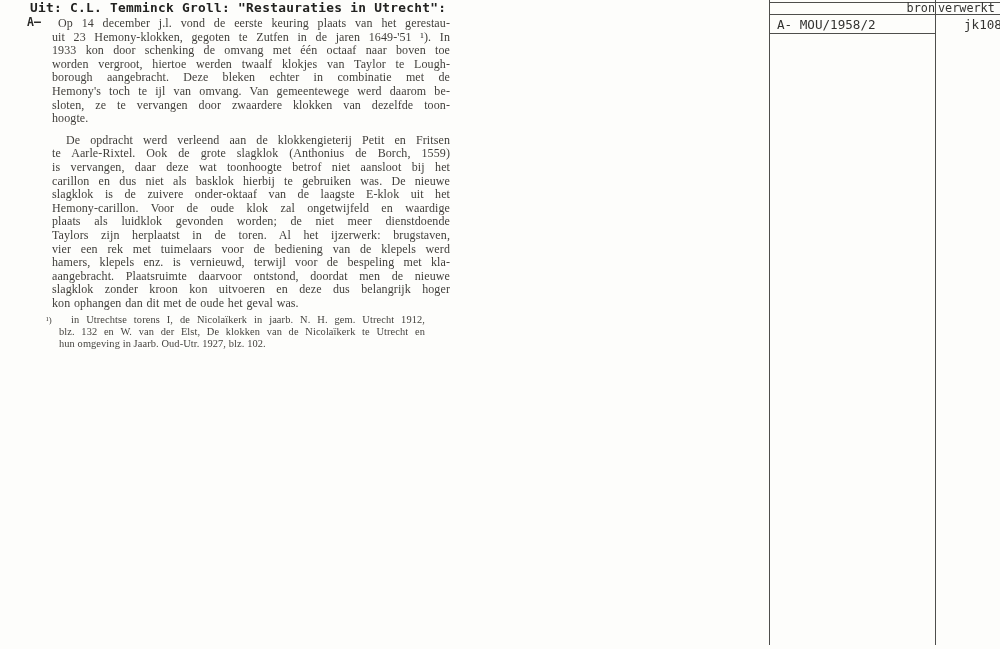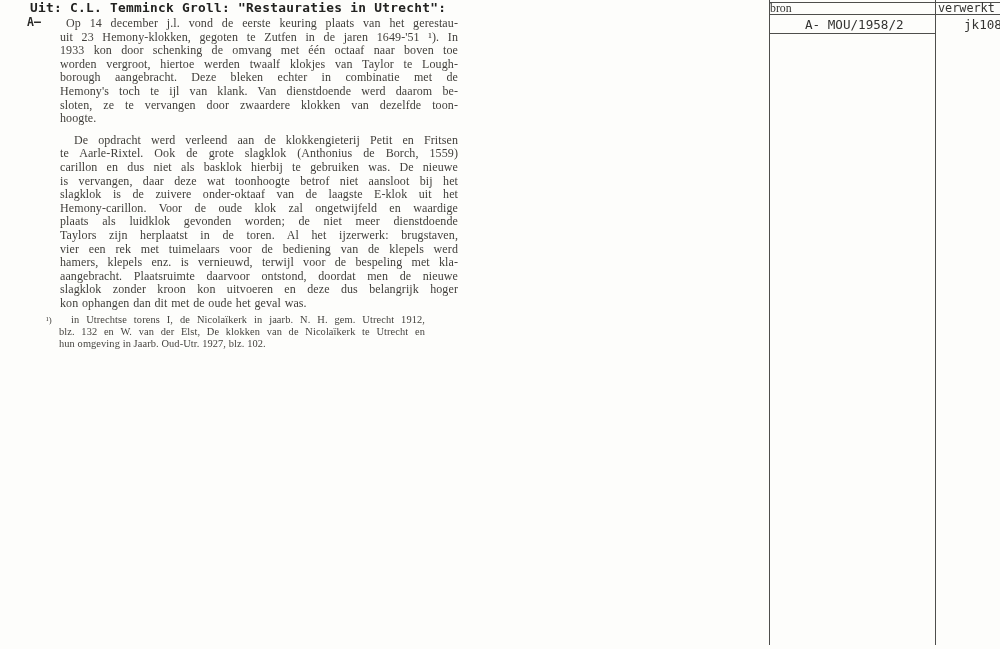--- a/index.html
+++ b/index.html
@@ -19,21 +19,21 @@
     color:#222220;white-space:nowrap;
   }
   .margin-marker{
     position:absolute;left:27px;top:15px;
     font-family:"DejaVu Sans Mono",monospace;
     font-weight:bold;font-size:11.5px;
     color:#2a2a28;
   }
   
   .body-text{
-    position:absolute;left:60px;top:17px;width:398px;
+    position:absolute;left:52px;top:17px;width:398px;
     font-size:12px;line-height:13.6px;
     color:#403e3a;
     letter-spacing:0.1px;word-spacing:0.6px;
   }
   .tl{ text-align:justify; text-align-last:justify; white-space:normal; }
   .tl.last{ text-align-last:left; }
   .footnote-marker{
     position:absolute;left:46px;top:315px;
     font-size:8.8px;color:#45433f;
     font-family:"Liberation Serif",serif;
@@ -49,50 +49,50 @@
   .v1{ left:769px;top:0;width:1.4px;height:645px; }
   .v2{ left:935px;top:0;width:1.4px;height:645px; }
   .h-top{ left:769px;top:2px;width:231px;height:1.2px; }
   .h-head{ left:769px;top:13.5px;width:231px;height:1.2px; }
   .h-row{ left:769px;top:33px;width:167px;height:1.2px; }
   .cell{
     position:absolute;
     font-family:"DejaVu Sans Mono",monospace;
     color:#333331;white-space:nowrap;text-align:center;
   }
-  .hdr-bron{ left:770px;top:1px;width:165px;text-align:left;font-size:11.8px;font-family:Liberation Serif, serif; }
+  .hdr-bron{ left:770px;top:1px;width:165px;text-align:right;font-size:11.8px; }
   .hdr-verwerkt{ left:938px;top:1px;font-size:11.8px; }
-  .cell-bron{ left:777px;top:17px;font-size:12.6px;margin-left:28px; }
+  .cell-bron{ left:777px;top:17px;font-size:12.6px; }
   .cell-verwerkt{ left:964px;top:17px;font-size:12.6px; }
 </style>
 </head>
 <body>
 
 <div class="page">
 
   <div class="doc-title">Uit: C.L. Temminck Groll: "Restauraties in Utrecht":</div>
 
   <div class="margin-marker">A–</div>
 
   <div class="body-text">
       <div>
         <div class="tl" style="text-indent: 6px;">Op 14 december j.l. vond de eerste keuring plaats van het gerestau-</div>
         <div class="tl">uit 23 Hemony-klokken, gegoten te Zutfen in de jaren 1649-'51 ¹). In</div>
         <div class="tl">1933 kon door schenking de omvang met één octaaf naar boven toe</div>
         <div class="tl">worden vergroot, hiertoe werden twaalf klokjes van Taylor te Lough-</div>
         <div class="tl">borough aangebracht. Deze bleken echter in combinatie met de</div>
-        <div class="tl">Hemony's toch te ijl van klank. Van dienstdoende werd daarom be-</div>
+        <div class="tl">Hemony's toch te ijl van omvang. Van gemeentewege werd daarom be-</div>
         <div class="tl">sloten, ze te vervangen door zwaardere klokken van dezelfde toon-</div>
         <div class="tl last">hoogte.</div>
       </div>
       <div>
         <div class="tl" style="text-indent: 14px; margin-top: 8px;">De opdracht werd verleend aan de klokkengieterij Petit en Fritsen</div>
         <div class="tl">te Aarle-Rixtel. Ook de grote slagklok (Anthonius de Borch, 1559)</div>
+        <div class="tl">is vervangen, daar deze wat toonhoogte betrof niet aansloot bij het</div>
         <div class="tl">carillon en dus niet als basklok hierbij te gebruiken was. De nieuwe</div>
-        <div class="tl">is vervangen, daar deze wat toonhoogte betrof niet aansloot bij het</div>
         <div class="tl">slagklok is de zuivere onder-oktaaf van de laagste E-klok uit het</div>
         <div class="tl">Hemony-carillon. Voor de oude klok zal ongetwijfeld en waardige</div>
         <div class="tl">plaats als luidklok gevonden worden; de niet meer dienstdoende</div>
         <div class="tl">Taylors zijn herplaatst in de toren. Al het ijzerwerk: brugstaven,</div>
         <div class="tl">vier een rek met tuimelaars voor de bediening van de klepels werd</div>
         <div class="tl">hamers, klepels enz. is vernieuwd, terwijl voor de bespeling met kla-</div>
         <div class="tl">aangebracht. Plaatsruimte daarvoor ontstond, doordat men de nieuwe</div>
         <div class="tl">slagklok zonder kroon kon uitvoeren en deze dus belangrijk hoger</div>
         <div class="tl last">kon ophangen dan dit met de oude het geval was.</div>
       </div>

